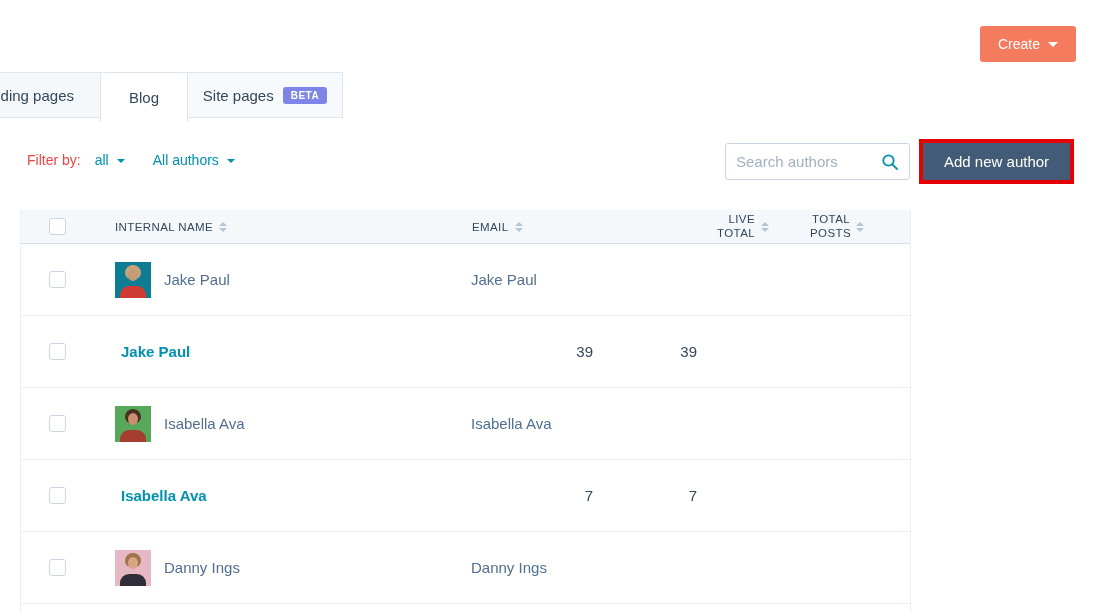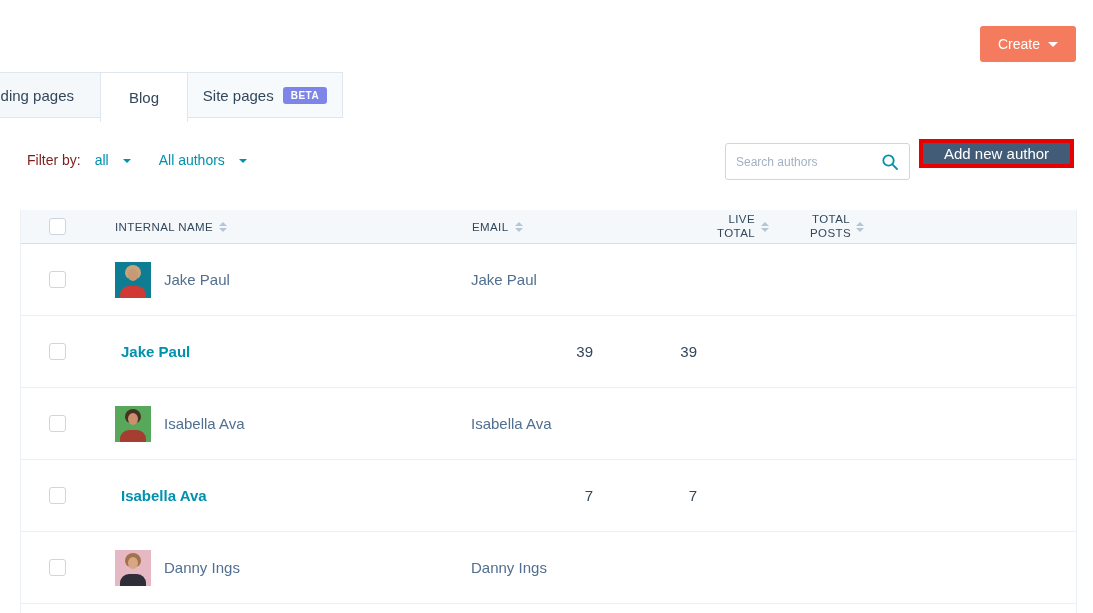--- a/index.html
+++ b/index.html
@@ -33,51 +33,51 @@
     left:100px; width:88px; height:50px; background:#fff; border-bottom:none; z-index:2;
   }
   .tab.sitetree { left:187px; width:156px; background:#f7fafc; }
   .beta-badge {
     background:#7d85e8; color:#fff; font-size:10px; font-weight:bold;
     letter-spacing:0.5px; border-radius:3px; padding:3px 8px;text-align:right;
   }
 
   
   .filter-row { position:absolute; top:152px; left:27px; display:flex; align-items:center; font-size:14px; }
-  .filter-label { color:#7f1d1d; margin-right:14px; }
-  .dropdown-link { color:#0091ae; cursor:pointer; display:flex; align-items:center; gap:14px; margin-right:28px;justify-content:center; }
+  .filter-label { color:#ef4444; margin-right:14px; }
+  .dropdown-link { color:#0091ae; cursor:pointer; display:flex; align-items:center; gap:8px; margin-right:28px;justify-content:center; }
   .caret-down-teal {
     width:0; height:0; border-left:4px solid transparent; border-right:4px solid transparent;
     border-top:4px solid #0091ae; display:inline-block; margin-top:2px;
   }
 
   
   .search-box {
     position:absolute; top:143px; left:725px; width:185px; height:37px;
     border:1px solid #cbd6e2; border-radius:3px; background:#fff;
     display:flex; align-items:center; padding:0 10px;
   }
   .search-box input {
-    border:none; outline:none; flex:1; font-size:12px; color:#3b82f6; min-width:0;
+    border:none; outline:none; flex:1; font-size:15px; color:#3b82f6; min-width:0;
     font-family:"Liberation Sans", sans-serif;
   }
   .search-box input::placeholder { color:#a2b1c1; }
   .annotation-box {
     position:absolute; top:139px; left:919px;
     border:4px solid #e60000;
   }
   .add-author-btn {
     display:block; background:#425b76; color:#fff; border:none;
     font-family:"Liberation Sans", sans-serif;
-    font-size:15px; padding:2px 21px; cursor:pointer;
+    font-size:15px; padding:10px 21px; cursor:pointer;
   }
 
   
   .authors-table {
-    position:absolute; top:210px; left:20px; width:1057px; height:403px;
+    position:absolute; top:210px; left:20px; width:891px; height:403px;
     border-left:1px solid #eaf0f6; border-right:1px solid #eaf0f6;
     overflow:hidden;
   }
   .thead {
     position:relative; height:34px; background:#f5f8fa;
     border-bottom:1px solid #d6dfe8; display:flex; align-items:center;
     font-size:11.5px; letter-spacing:0.4px; color:#33475b;
   }
   .th { display:flex; align-items:center; gap:6px; }
   .c1 { width:75px; padding-left:28px; flex:none; }

